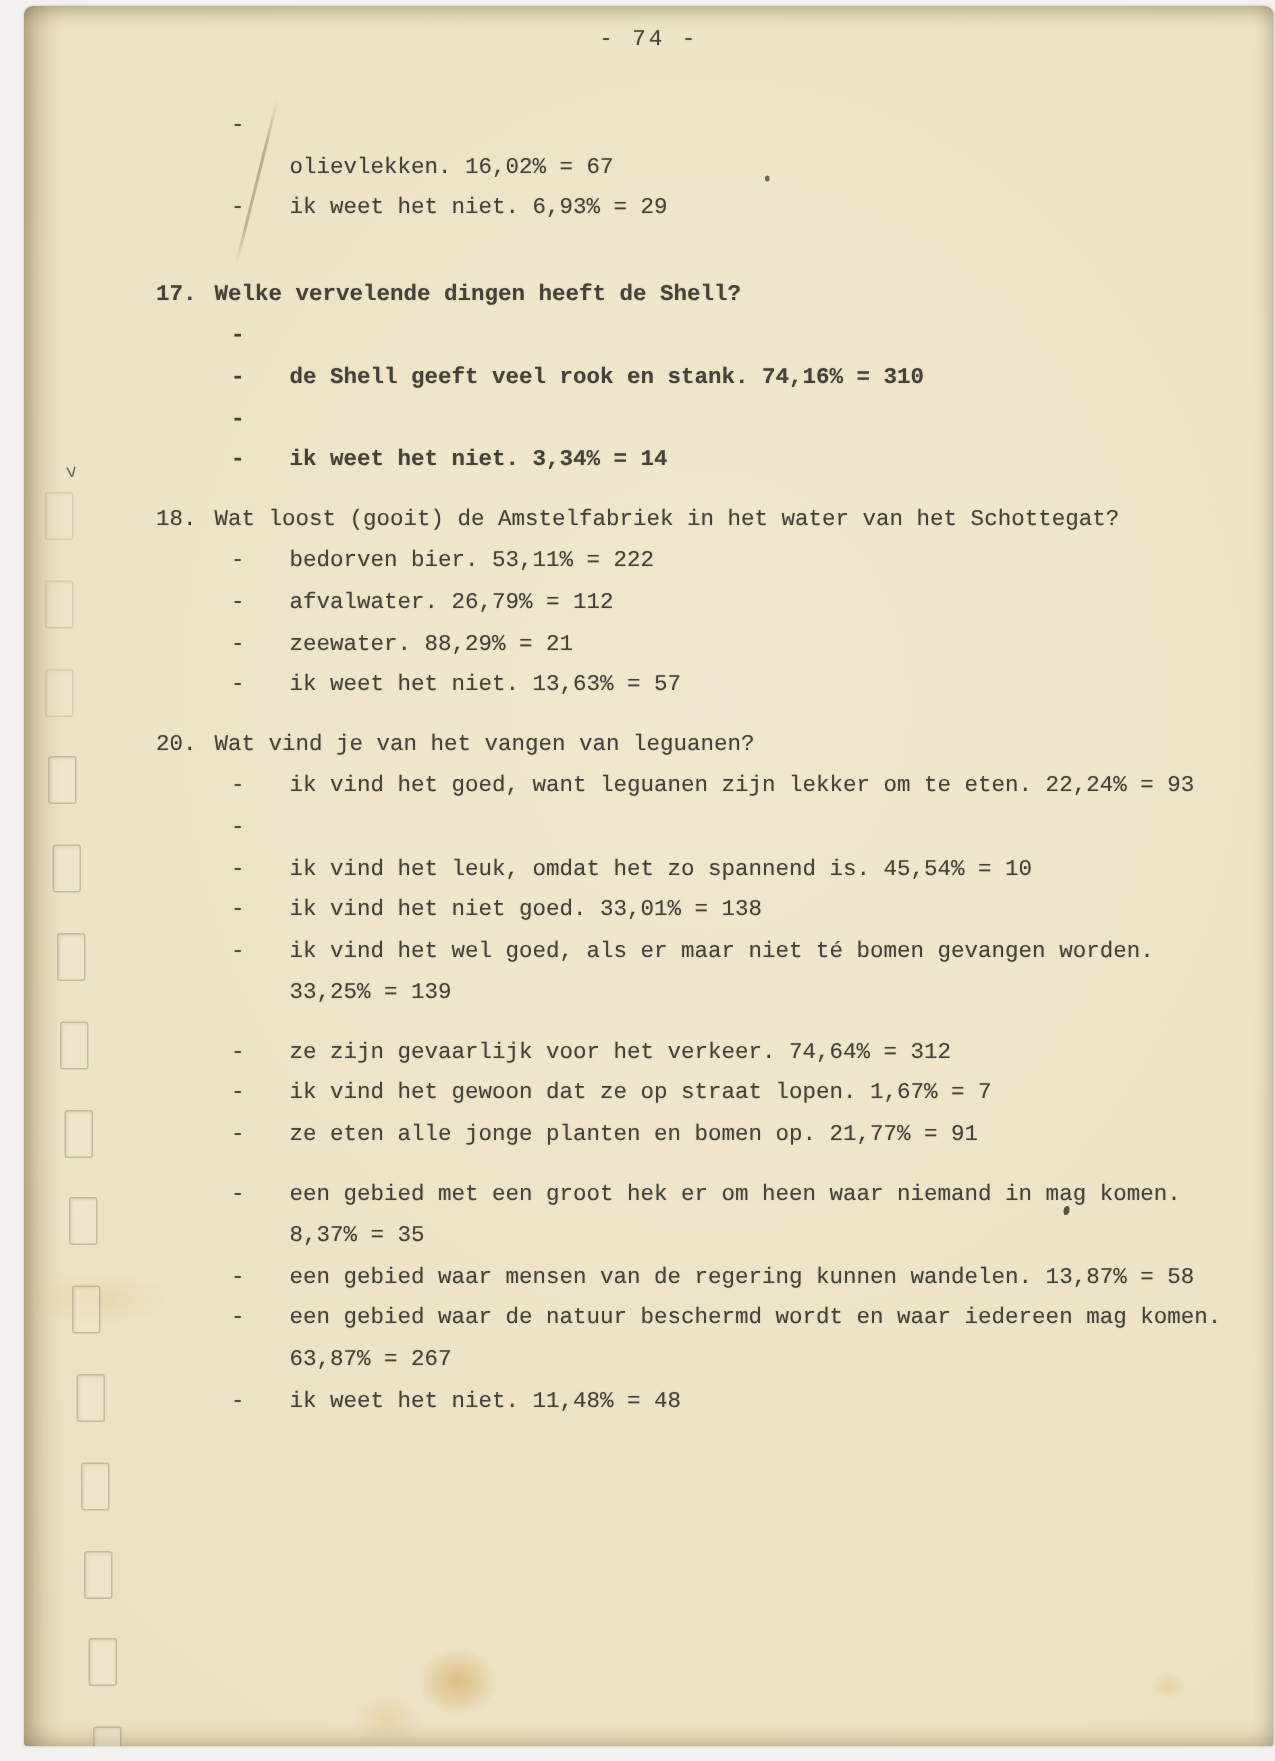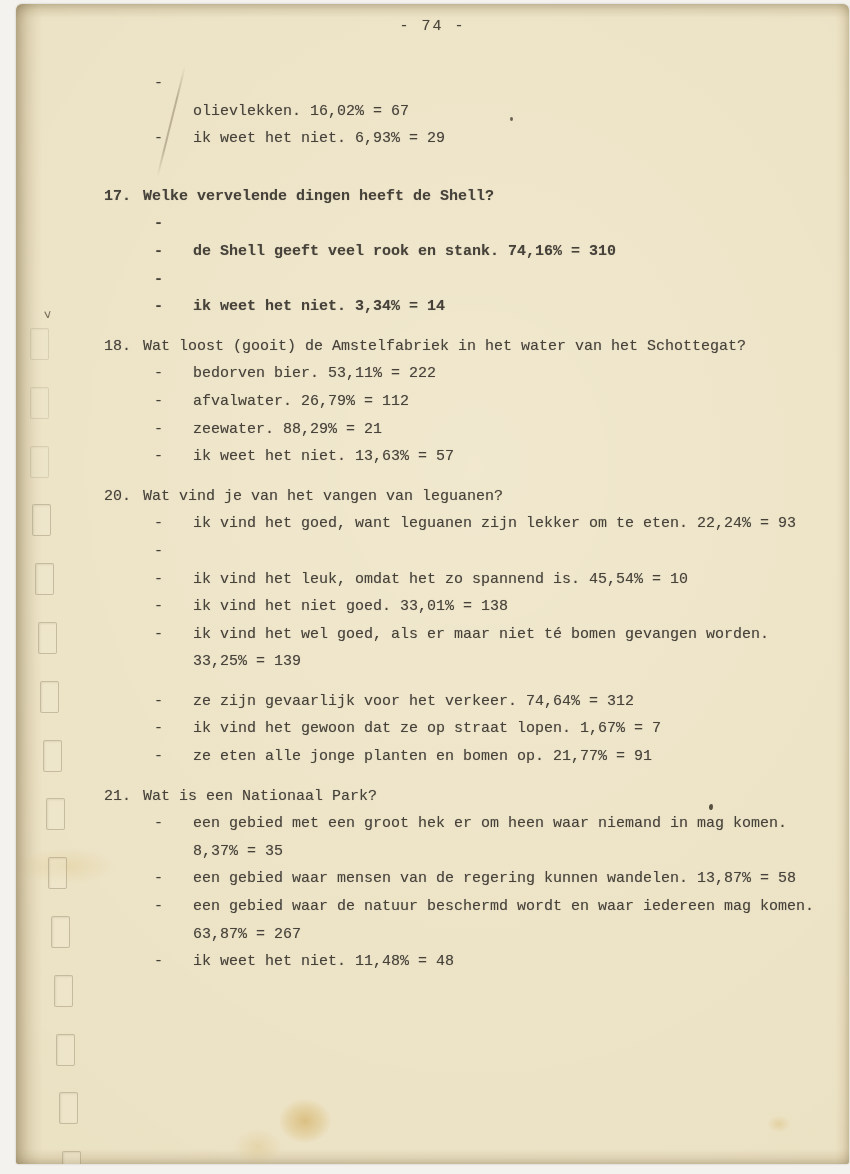--- a/index.html
+++ b/index.html
@@ -106,21 +106,20 @@
         <div class="line iline"><span class="dash">-</span><span>ik vind het niet goed. 33,01% = 138</span></div>
         <div class="line iline"><span class="dash">-</span><span>ik vind het wel goed, als er maar niet té bomen gevangen worden.</span></div>
         <div class="line iline"><span>33,25% = 139</span></div>
       </div>
       <div class="qblock">
         <div class="line iline"><span class="dash">-</span><span>ze zijn gevaarlijk voor het verkeer. 74,64% = 312</span></div>
         <div class="line iline"><span class="dash">-</span><span>ik vind het gewoon dat ze op straat lopen. 1,67% = 7</span></div>
         <div class="line iline"><span class="dash">-</span><span>ze eten alle jonge planten en bomen op. 21,77% = 91</span></div>
       </div>
       <div class="qblock">
-        <div class="line qline"><span class="num">21.</span><span>Wat is een Nationaal Park?</span></div>
         <div class="line iline"><span class="dash">-</span><span>een gebied met een groot hek er om heen waar niemand in mag komen.</span></div>
         <div class="line iline"><span>8,37% = 35</span></div>
         <div class="line iline"><span class="dash">-</span><span>een gebied waar mensen van de regering kunnen wandelen. 13,87% = 58</span></div>
         <div class="line iline"><span class="dash">-</span><span>een gebied waar de natuur beschermd wordt en waar iedereen mag komen.</span></div>
         <div class="line iline"><span>63,87% = 267</span></div>
         <div class="line iline"><span class="dash">-</span><span>ik weet het niet. 11,48% = 48</span></div>
       </div>
     </div>
 
   <div id="holes-layer">

